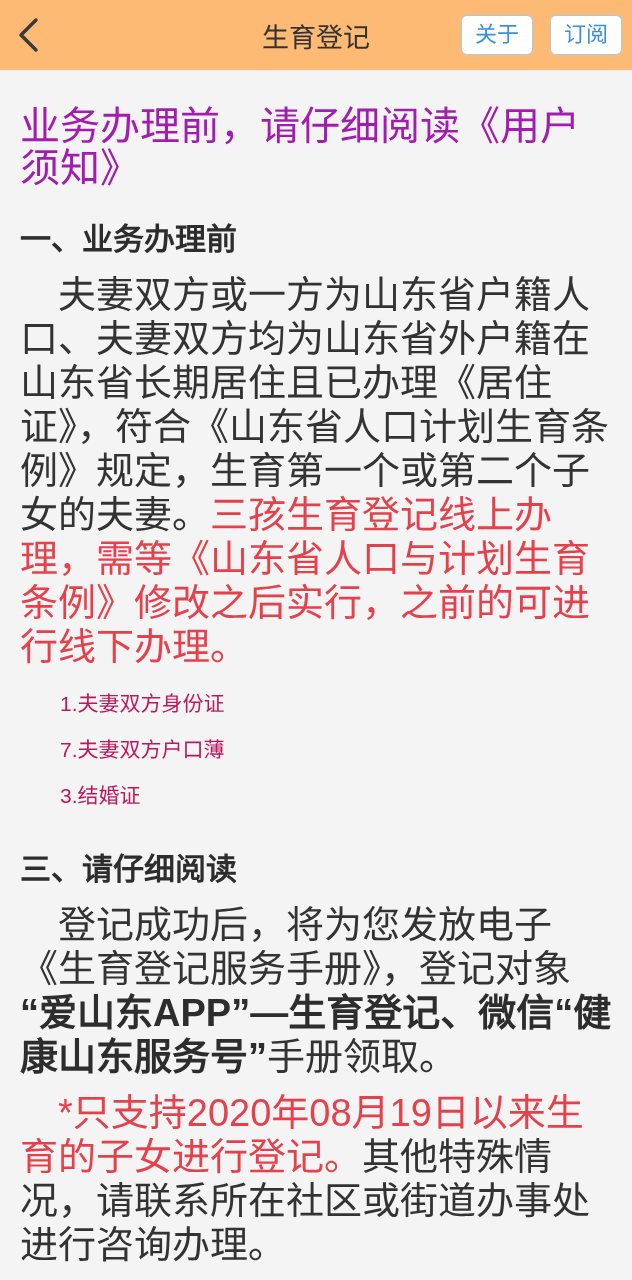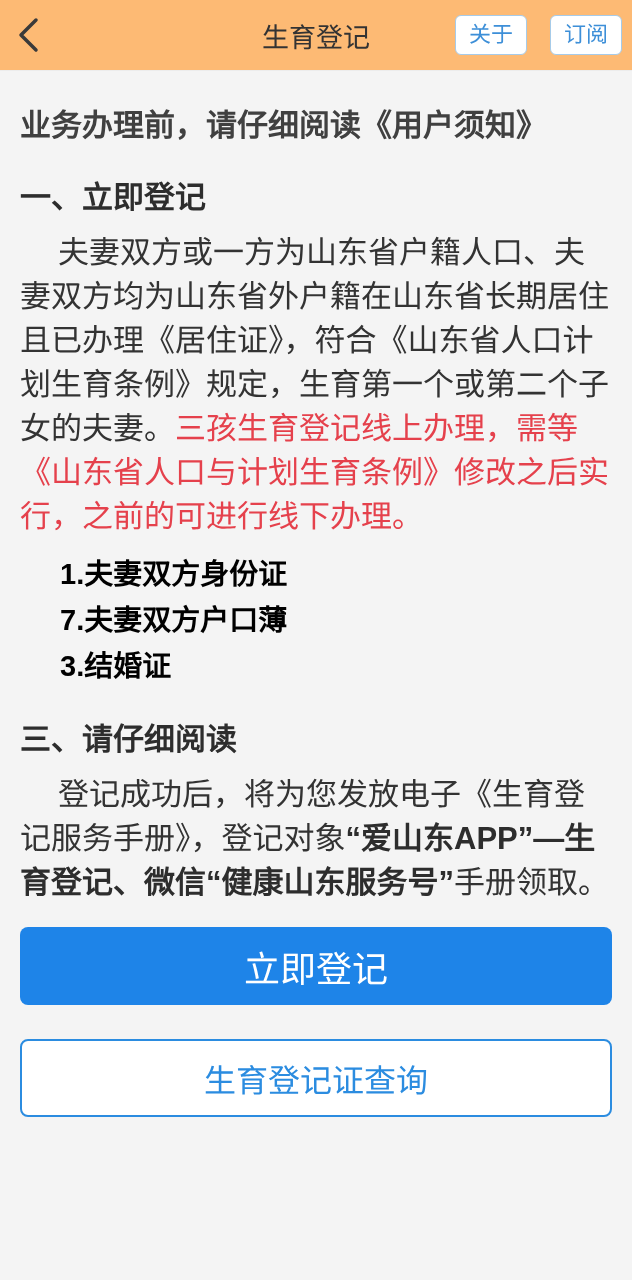--- a/index.html
+++ b/index.html
@@ -40,68 +40,67 @@
     left: 50%;
     top: 50%;
     transform: translate(-50%, -50%);
     font-size: 27px;
     color: #333333;
     white-space: nowrap;
   }
   .header-actions {
     margin-left: auto;
     display: flex;
-    gap: 23px;
+    gap: 17px;
     padding-right: 10px;
     justify-content: flex-end;
   }
   .hbtn {
     background: #ffffff;
     border: 1px solid #a6cbe9;
     border-radius: 6px;
     color: var(--link-blue, #3d8fd8);
     font-size: 22px;
     line-height: 1;
     padding: 8px 13px;
     font-family: inherit;
     cursor: pointer;
   }
   
   .content {
     padding: 0 20px;
   }
   .intro-heading {
     margin: 34px 0 0;
-    font-size: 31px;
+    font-size: 40px;
     line-height: 42px;
-    font-weight: 700;
-    color: #404040;
+    font-weight: 400;
+    color: #a21caf;
   }
   .sec-heading {
     margin: 30px 0 0;
     font-size: 31px;
     line-height: 42px;
     font-weight: 700;
     color: #2d2d2d;
   }
   .para {
     margin: 12px 0 0;
-    font-size: 31px;
+    font-size: 38px;
     line-height: 44px;
     color: #333333;
     text-indent: 38px;
   }
   .req-list {
     margin: 12px 0 0;
     padding: 0 0 0 40px;
     list-style: none;
-    font-size: 29px;
+    font-size: 21px;
     line-height: 46px;
-    color: #000000;
-    font-weight: bold;
+    color: #be185d;
   }
   .seg-normal { color: #333333; }
   .seg-red    { color: var(--alert-red, #e5414c); }
   .seg-bold   { font-weight: 700; color: #2d2d2d; }
   
   .btn-primary {
     display: block;
     box-sizing: border-box;
     width: 100%;
     height: 78px;
@@ -143,27 +142,28 @@
   <div class="page-title">生育登记</div>
   <div class="header-actions">
     <button class="hbtn">关于</button>
     <button class="hbtn">订阅</button>
   </div>
 </header>
 
 <main class="content">
   <h1 class="intro-heading">业务办理前，请仔细阅读《用户须知》</h1>
 
-  <h2 class="sec-heading">一、立即登记</h2>
+  <h2 class="sec-heading">一、业务办理前</h2>
   <p class="para"><span class="seg-normal">夫妻双方或一方为山东省户籍人口、夫妻双方均为山东省外户籍在山东省长期居住且已办理《居住证》，符合《山东省人口计划生育条例》规定，生育第一个或第二个子女的夫妻。</span><span class="seg-red">三孩生育登记线上办理，需等《山东省人口与计划生育条例》修改之后实行，之前的可进行线下办理。</span></p>
 
   <ul class="req-list">
     <li>1.夫妻双方身份证</li>
     <li>7.夫妻双方户口薄</li>
     <li>3.结婚证</li>
   </ul>
 
   <h2 class="sec-heading">三、请仔细阅读</h2>
   <p class="para"><span class="seg-normal">登记成功后，将为您发放电子《生育登记服务手册》，登记对象</span><span class="seg-bold">“爱山东APP”—生育登记、微信“健康山东服务号”</span><span class="seg-normal">手册领取。</span></p>
+  <p class="para"><span class="seg-red">*只支持2020年08月19日以来生育的子女进行登记。</span><span class="seg-normal">其他特殊情况，请联系所在社区或街道办事处进行咨询办理。</span></p>
 
   <button class="btn-primary">立即登记</button>
   <button class="btn-outline">生育登记证查询</button>
 </main>
 
 </body></html>

